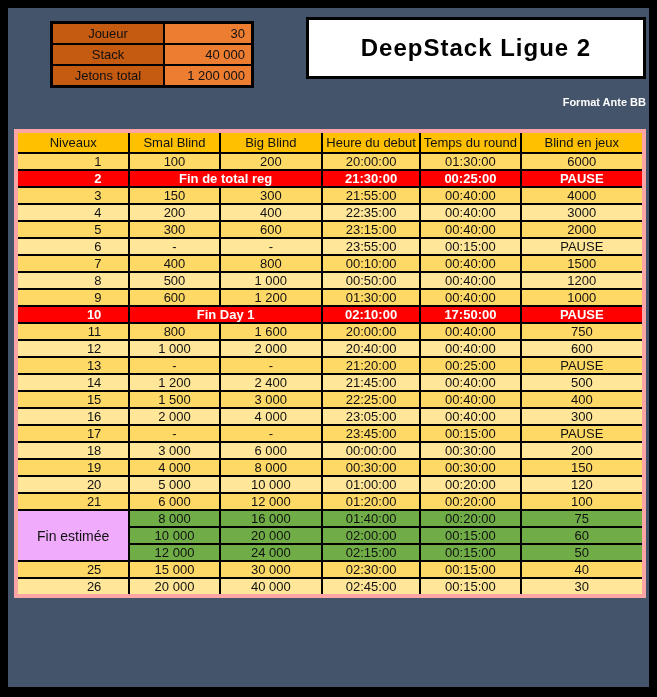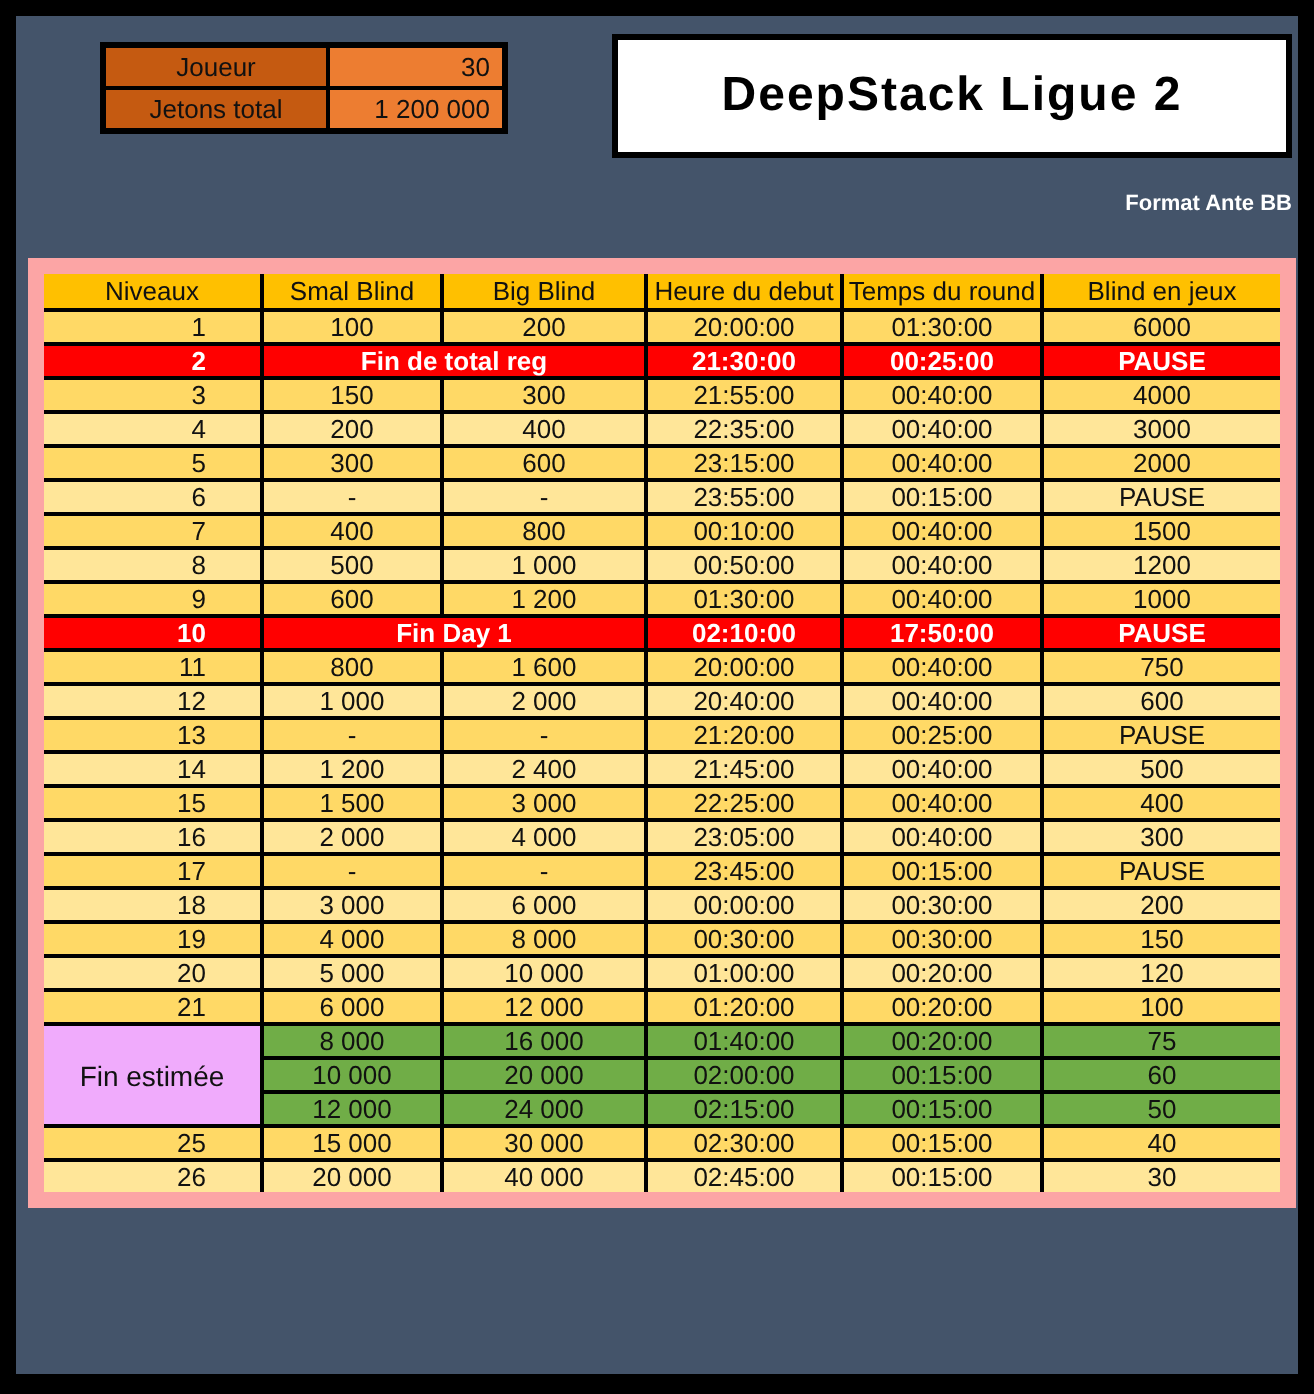--- a/index.html
+++ b/index.html
@@ -46,21 +46,21 @@
   
   .subtitle{
     position:absolute;left:6px;top:88px;width:632px;
     text-align:right;color:#fff;font-size:11px;font-weight:bold;
   }
   
   .grid{
     position:absolute;left:6px;top:121px;
     width:632px;height:440px;
     border-collapse:collapse;table-layout:fixed;
-    border:8px solid #fca5a5;
+    border:4px solid #fca5a5;
   }
   .grid th,.grid td{
     border:2px solid #000;
     font-size:13px;font-weight:normal;color:#111;
     padding:0;overflow:hidden;white-space:nowrap;
     text-align:center;
   }
   .grid thead tr{height:22px;}
   .grid th{background:#FFC000;}
   .r-gold td{background:#FFD966;}
@@ -73,20 +73,24 @@
 </head>
 <body>
 
 <div class="panel">
 
   <table class="info-table">
     <tbody>
       <tr>
         <td class="lbl">Joueur</td>
         <td class="val">30</td>
+      </tr>
+      <tr>
+        <td class="lbl">Stack</td>
+        <td class="val">40 000</td>
       </tr>
       <tr>
         <td class="lbl">Jetons total</td>
         <td class="val">1 200 000</td>
       </tr>
     </tbody>
   </table>
 
   <div class="title-box">
     <span class="txt">DeepStack Ligue 2</span>

